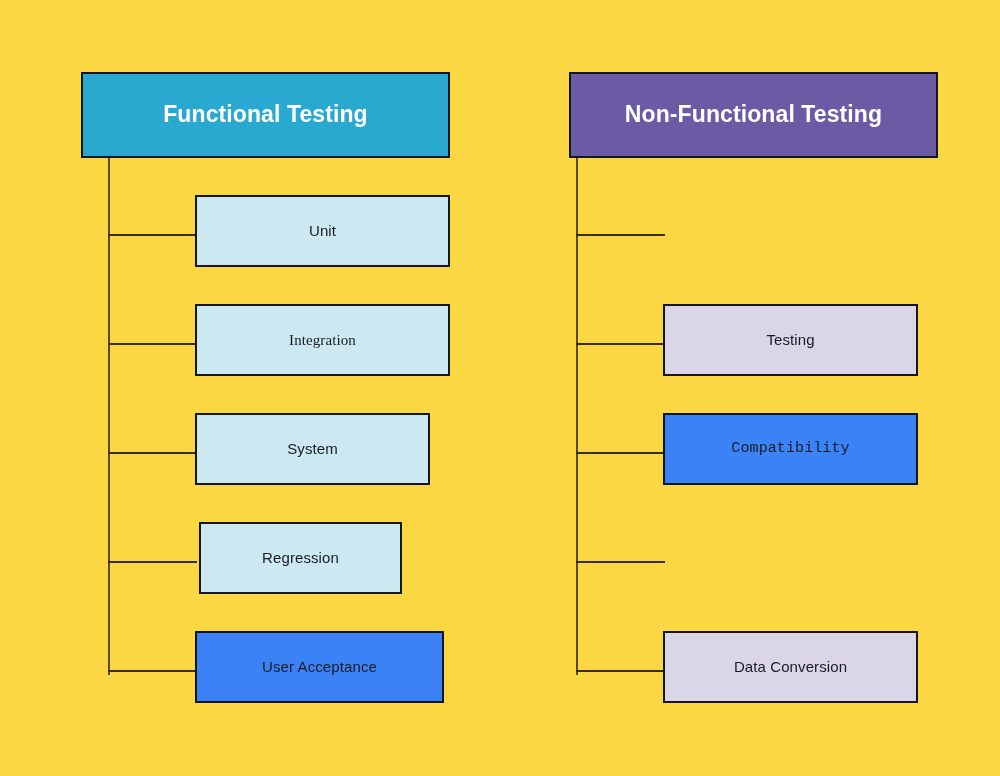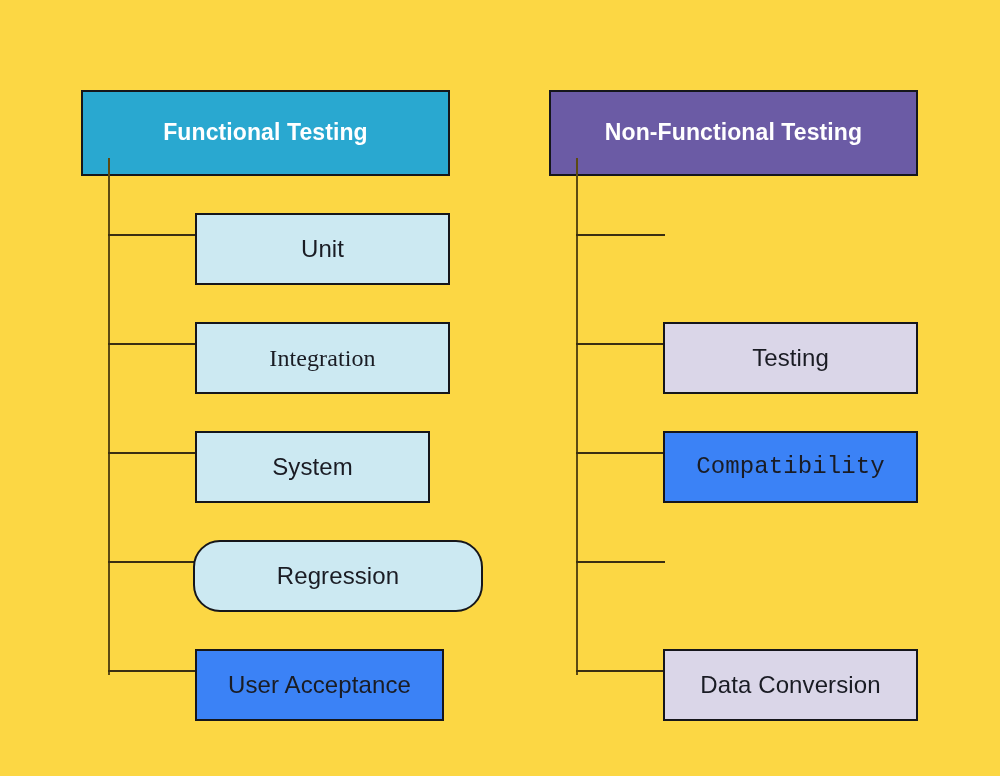--- a/index.html
+++ b/index.html
@@ -26,32 +26,31 @@
     height: 776px;
   }
   .node {
     position: absolute;
     box-sizing: border-box;
     border: 2px solid #15161B;
     display: flex;
     align-items: center;
     justify-content: center;
     text-align: center;
-    margin-top: 18px;
   }
   .node.header {
     height: 86px;
     font-size: 23px;
     font-weight: bold;
     color: #FFFFFF;
     letter-spacing: 0.1px;
   }
   .node.child {
     height: 72px;
-    font-size: 24px;
+    font-size: 15px;
     font-weight: normal;
     color: #1A1C24;
     letter-spacing: 0.1px;
   }
   .node .node-label {
     display: block;
     line-height: 1.1;
     padding: 0 6px;
   }
   .connector-v {
@@ -87,34 +86,34 @@
     <div class="node child" style="left: 195px; top: 304px; width: 255px; background: rgb(204, 233, 242); color: rgb(26, 28, 36); border-color: rgb(21, 22, 27); font-family: Liberation Serif, serif;">
       <span class="node-label">Integration</span>
     </div>
 
     <div class="connector-h" style="left: 108px; top: 452px; width: 89px; background: rgb(58, 46, 18);"></div>
     <div class="node child" style="left: 195px; top: 413px; width: 235px; background: rgb(204, 233, 242); color: rgb(26, 28, 36); border-color: rgb(21, 22, 27);">
       <span class="node-label">System</span>
     </div>
 
     <div class="connector-h" style="left: 108px; top: 561px; width: 89px; background: rgb(58, 46, 18);"></div>
-    <div class="node child" style="left: 193px; top: 522px; width: 290px; background: rgb(204, 233, 242); color: rgb(26, 28, 36); border-color: rgb(21, 22, 27); border-radius: 27px;">
+    <div class="node child" style="left: 199px; top: 522px; width: 203px; background: rgb(204, 233, 242); color: rgb(26, 28, 36); border-color: rgb(21, 22, 27);">
       <span class="node-label">Regression</span>
     </div>
 
     <div class="connector-h" style="left: 108px; top: 670px; width: 89px; background: rgb(58, 46, 18);"></div>
     <div class="node child" style="left: 195px; top: 631px; width: 249px; background: #3b82f6; color: rgb(26, 28, 36); border-color: rgb(21, 22, 27);">
       <span class="node-label">User Acceptance</span>
     </div>
 
   </div>
 
   <div class="column">
 
-    <div class="node header" style="left: 549px; top: 72px; width: 369px; background: rgb(107, 91, 165); color: rgb(255, 255, 255); border-color: rgb(21, 22, 27);">
+    <div class="node header" style="left: 569px; top: 72px; width: 369px; background: rgb(107, 91, 165); color: rgb(255, 255, 255); border-color: rgb(21, 22, 27);">
       <span class="node-label">Non-Functional Testing</span>
     </div>
 
     <div class="connector-v" style="left:576px; top:158px; height:517px;"></div>
 
     <div class="connector-h" style="left: 576px; top: 234px; width: 89px; background: rgb(58, 46, 18);"></div>
 
     <div class="connector-h" style="left: 576px; top: 343px; width: 89px; background: rgb(58, 46, 18);"></div>
     <div class="node child" style="left: 663px; top: 304px; width: 255px; background: rgb(218, 214, 232); color: rgb(26, 28, 36); border-color: rgb(21, 22, 27);">
       <span class="node-label">Testing</span>

